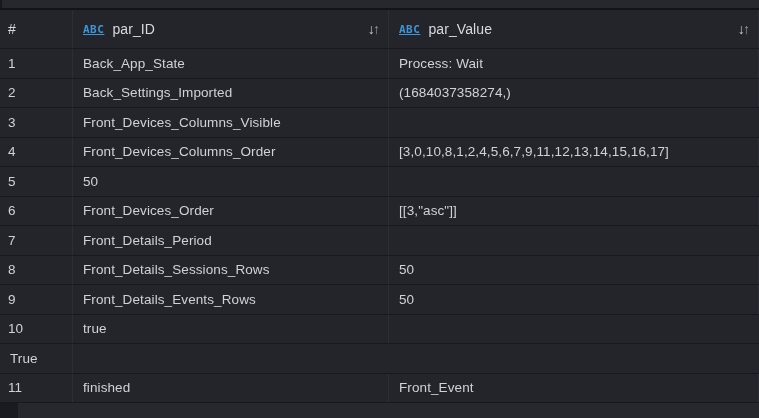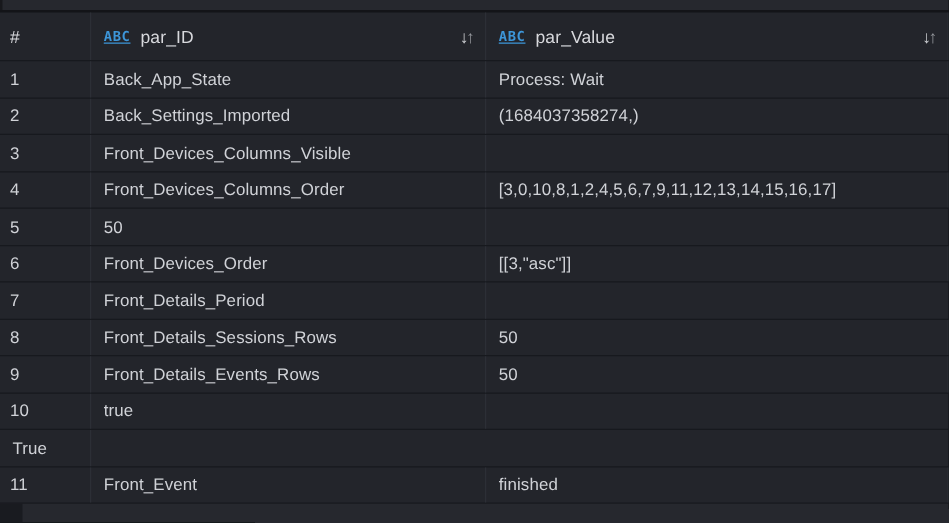--- a/index.html
+++ b/index.html
@@ -159,22 +159,22 @@
     </div>
     <div class="trow">
       <div class="cell num-cell">10</div>
       <div class="cell">true</div>
     </div>
     <div class="trow">
       <div class="cell">True</div>
     </div>
     <div class="trow">
       <div class="cell num-cell">11</div>
+      <div class="cell">finished</div>
       <div class="cell">Front_Event</div>
-      <div class="cell">finished</div>
     </div>
 
   </div>
 
   <div class="bottom-strip">
     <div class="bottom-corner"></div>
   </div>
 
 </div>
 

